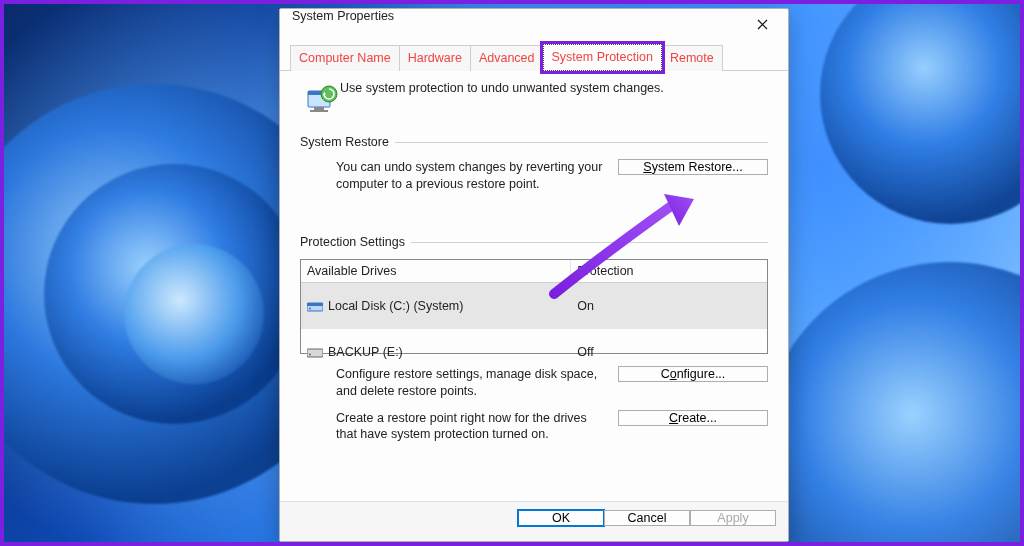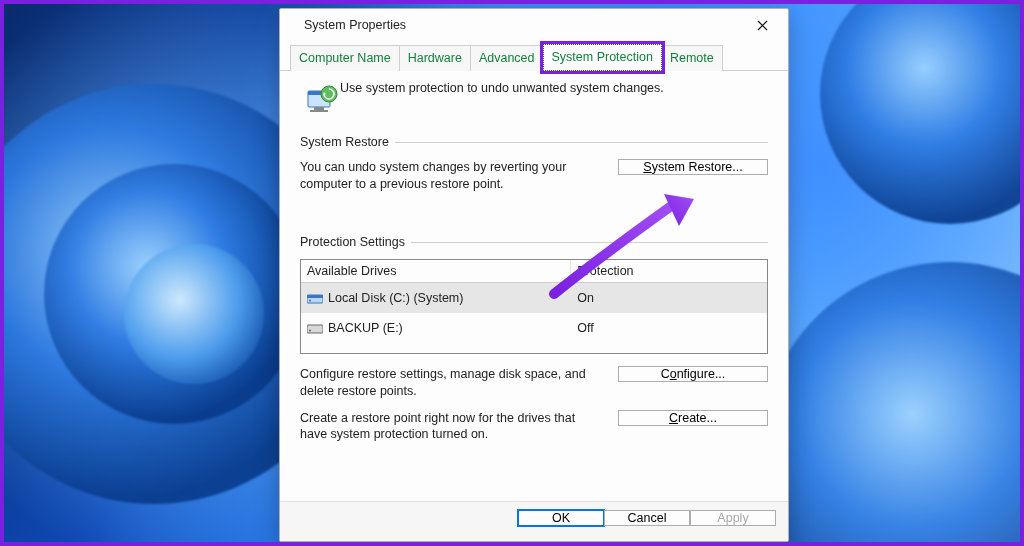--- a/index.html
+++ b/index.html
@@ -26,30 +26,30 @@
   .r4{ width:260px; height:260px; right:-60px; top:-40px; }
   .r5{ width:380px; height:380px; right:-120px; bottom:-100px; }
 
   .dialog {
     position:absolute; left:275px; top:4px; width:510px; height:534px;
     background:#fdfdfd; border:1px solid #b0b0b0; border-radius:2px;
     box-shadow:0 6px 24px rgba(0,0,0,.25);
     display:flex; flex-direction:column;
   }
   .titlebar {
-    height:32px; display:flex; align-items:center; justify-content:space-between;
-    padding:0 6px 0 24px; font-size:12.5px; color:#222;
+    height:32px; display:flex; align-items:flex-start; justify-content:space-between;
+    padding:0 6px 0 12px; font-size:12.5px; color:#222;
   }
   .close { width:40px; height:30px; display:flex; align-items:center; justify-content:center; cursor:pointer; border-radius:4px; }
   .close svg{ width:11px; height:11px; stroke:#111; stroke-width:1.2; }
 
   .tabs {
     display:flex; align-items:flex-end; padding:0 10px; margin-top:2px;
     border-bottom:1px solid #cfcfcf;
-    font-size:12.5px; color:#15803d;text-align:right;
+    font-size:12.5px; color:#ef4444;text-align:right;
   }
   .tab {
     padding:5px 8px 6px; border:1px solid transparent; border-bottom:none;
     cursor:pointer; position:relative; top:1px;
     background:#f7f7f7; border-color:#cfcfcf;
     margin-right:-1px;
   }
   .tab.active {
     background:#fdfdfd; border-bottom:1px solid #fdfdfd;
   }
@@ -67,40 +67,40 @@
   .intro { display:flex; margin:0 0 14px; align-items:flex-start; }
   .intro-icon { width:40px; height:40px; flex-shrink:0; }
   .intro-icon svg{width:100%;height:100%;}
 
   .group-label { position:relative; margin:8px 0 10px; font-size:12.5px; }
   .group-label::after{
     content:""; position:absolute; left:0; right:0; top:50%; height:1px; background:#d0d0d0;
   }
   .group-label span{ position:relative; background:#fdfdfd; padding-right:6px; z-index:1; }
 
-  .row { display:flex; gap:14px; align-items:flex-start; margin-bottom:10px; }
+  .row { display:flex; gap:14px; align-items:flex-start; margin-bottom:10px;margin-left:36px; }
   .row .txt { flex:1; line-height:1.35; }
   .btn {
     min-width:150px; height:16px; border:1px solid #adadad; background:#fdfdfd;
     font-size:12.5px; cursor:pointer; padding:0 14px;
   }
   .btn u{ text-decoration:underline; }
 
   .drive-table {
     border:1px solid #888; width:100%; margin-top:2px; font-size:12.5px;
   }
   .drive-head { display:flex; }
   .drive-head > div{
     padding:4px 6px; border-bottom:1px solid #cfcfcf; border-right:1px solid #e6e6e6;
     background:#fdfdfd;
   }
   .drive-head > div:last-child{border-right:none;}
   .drive-body { height:70px; }
   .drive-row { display:flex; }
-  .drive-row > div{ padding:8px 6px; }
+  .drive-row > div{ padding:16px 6px; }
   .drive-row.sel{ background:#e6e6e6; }
   .col-drive{ flex:0 0 58%; display:flex; align-items:center; gap:5px;}
   .col-prot{ flex:1; }
   .disk-icon{ width:16px; height:12px; }
   .disk-icon svg{width:100%;height:100%;}
 
   .footer {
     height:40px; display:flex; justify-content:flex-end; gap:0;
     padding:8px 12px; border-top:1px solid #e0e0e0; background:#f6f6f6;
   }

